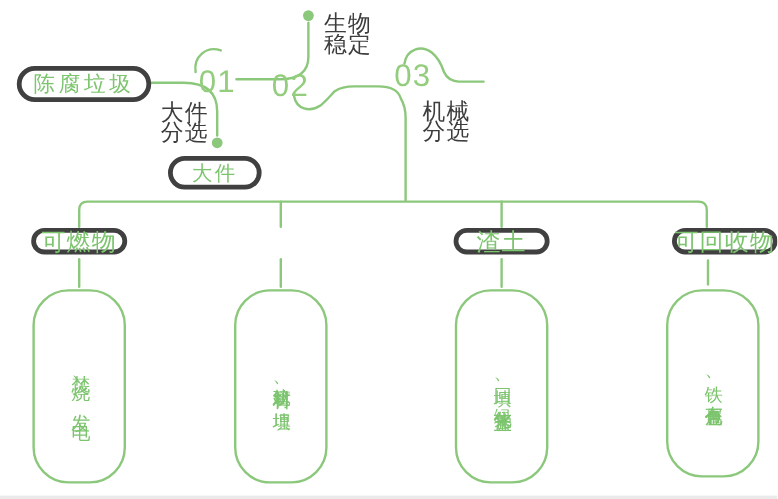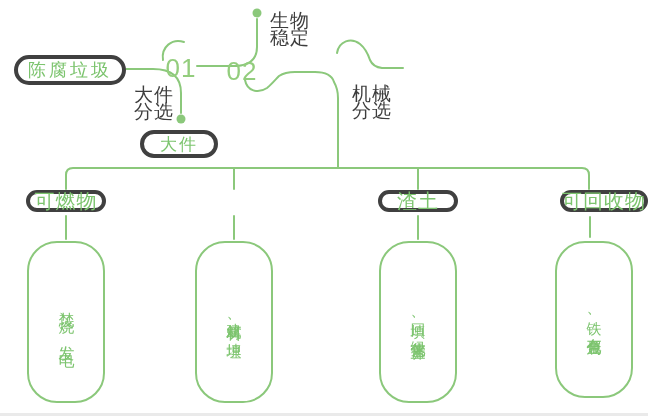--- a/index.html
+++ b/index.html
@@ -75,20 +75,21 @@
     <path d="M66 216 V239"></path>
     <path d="M234 216 V239"></path>
     <path d="M418 216 V239"></path>
     <path d="M590 217 V237"></path>
   </svg>
 
   <div class="pill pill-source">陈腐垃圾</div>
 
   <div class="stepnum n1">01</div>
   <div class="stepnum n2">02</div>
+  <div class="stepnum n3">03</div>
 
   <div class="steplabel lbl-dajian">
     <span>大件</span>
     <span>分选</span>
   </div>
   <div class="steplabel lbl-shengwu">
     <span>生物</span>
     <span>稳定</span>
   </div>
   <div class="steplabel lbl-jixie">

